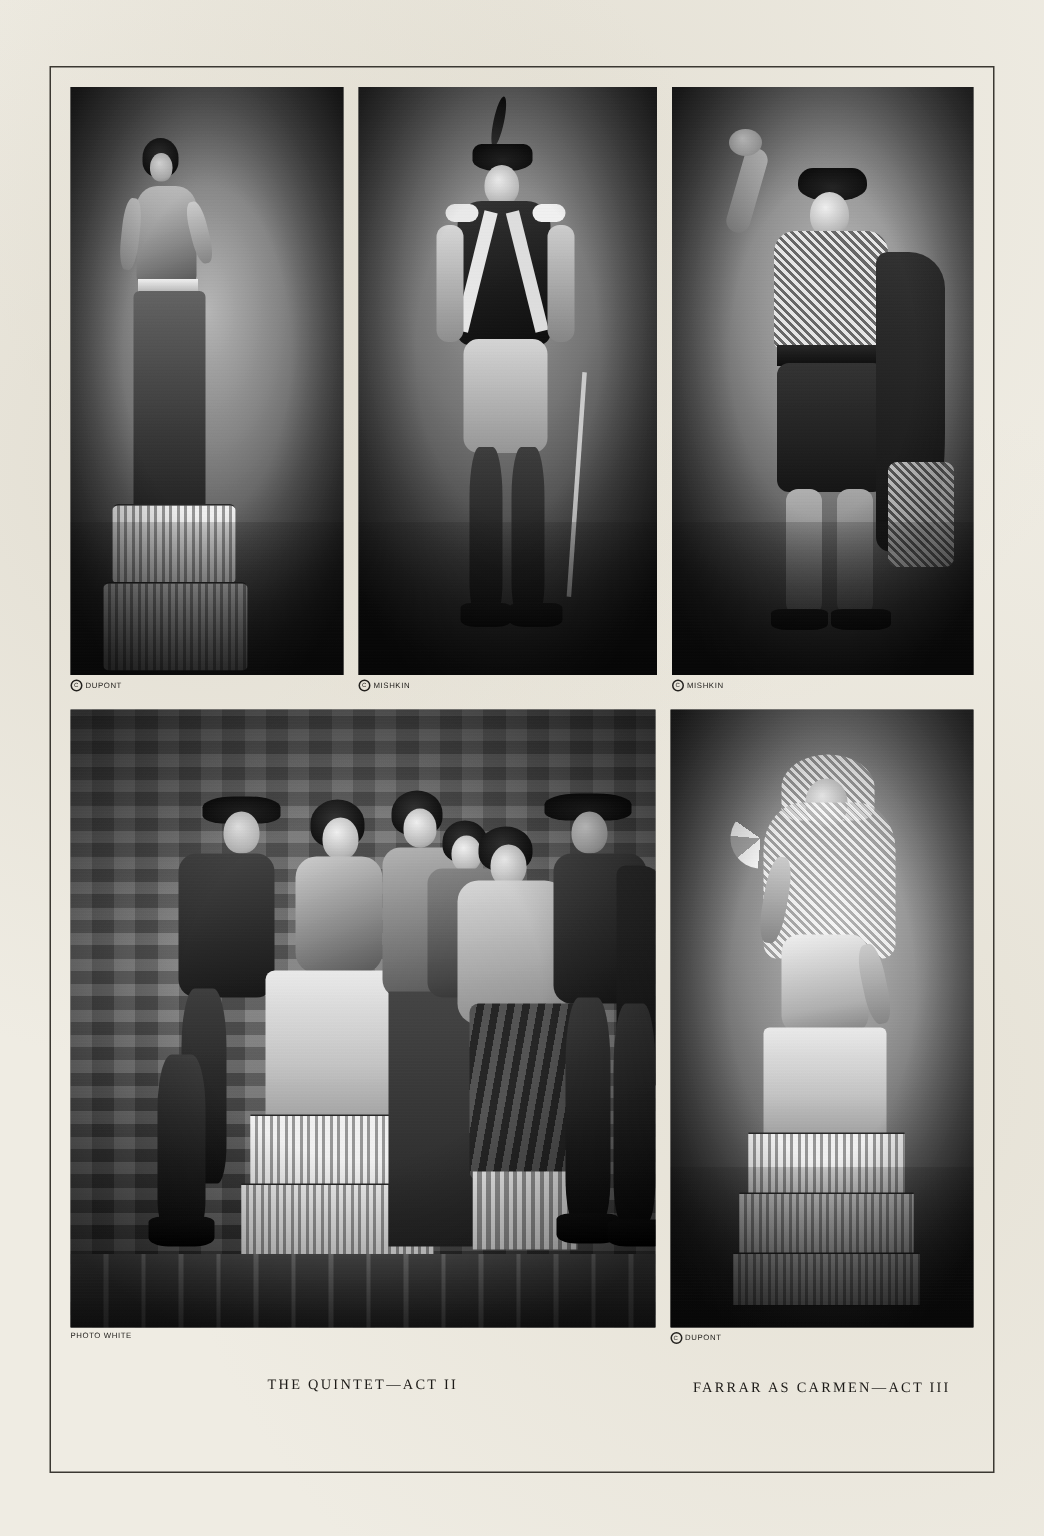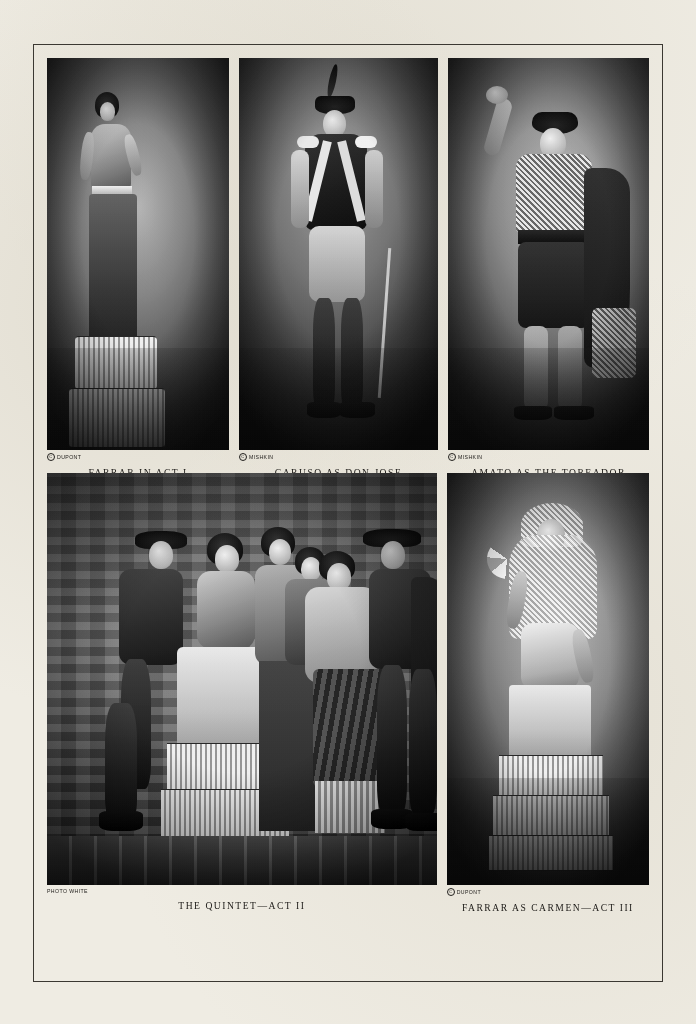--- a/index.html
+++ b/index.html
@@ -87,21 +87,21 @@
     margin-right: 2px;
     vertical-align: 0.5px;
   }
 
   .caption {
     font-family: "Liberation Serif", serif;
     font-size: 9.6px;
     letter-spacing: 1.5px;
     color: #1d1b18;
     text-align: center;
-    margin-top: 6px;
+    margin-top: 24px;
     white-space: nowrap;
   }
 
   
   .row-bottom {
     display: flex;
     gap: 10px;
     margin-top: 15px;
     height: 440px;
   }

